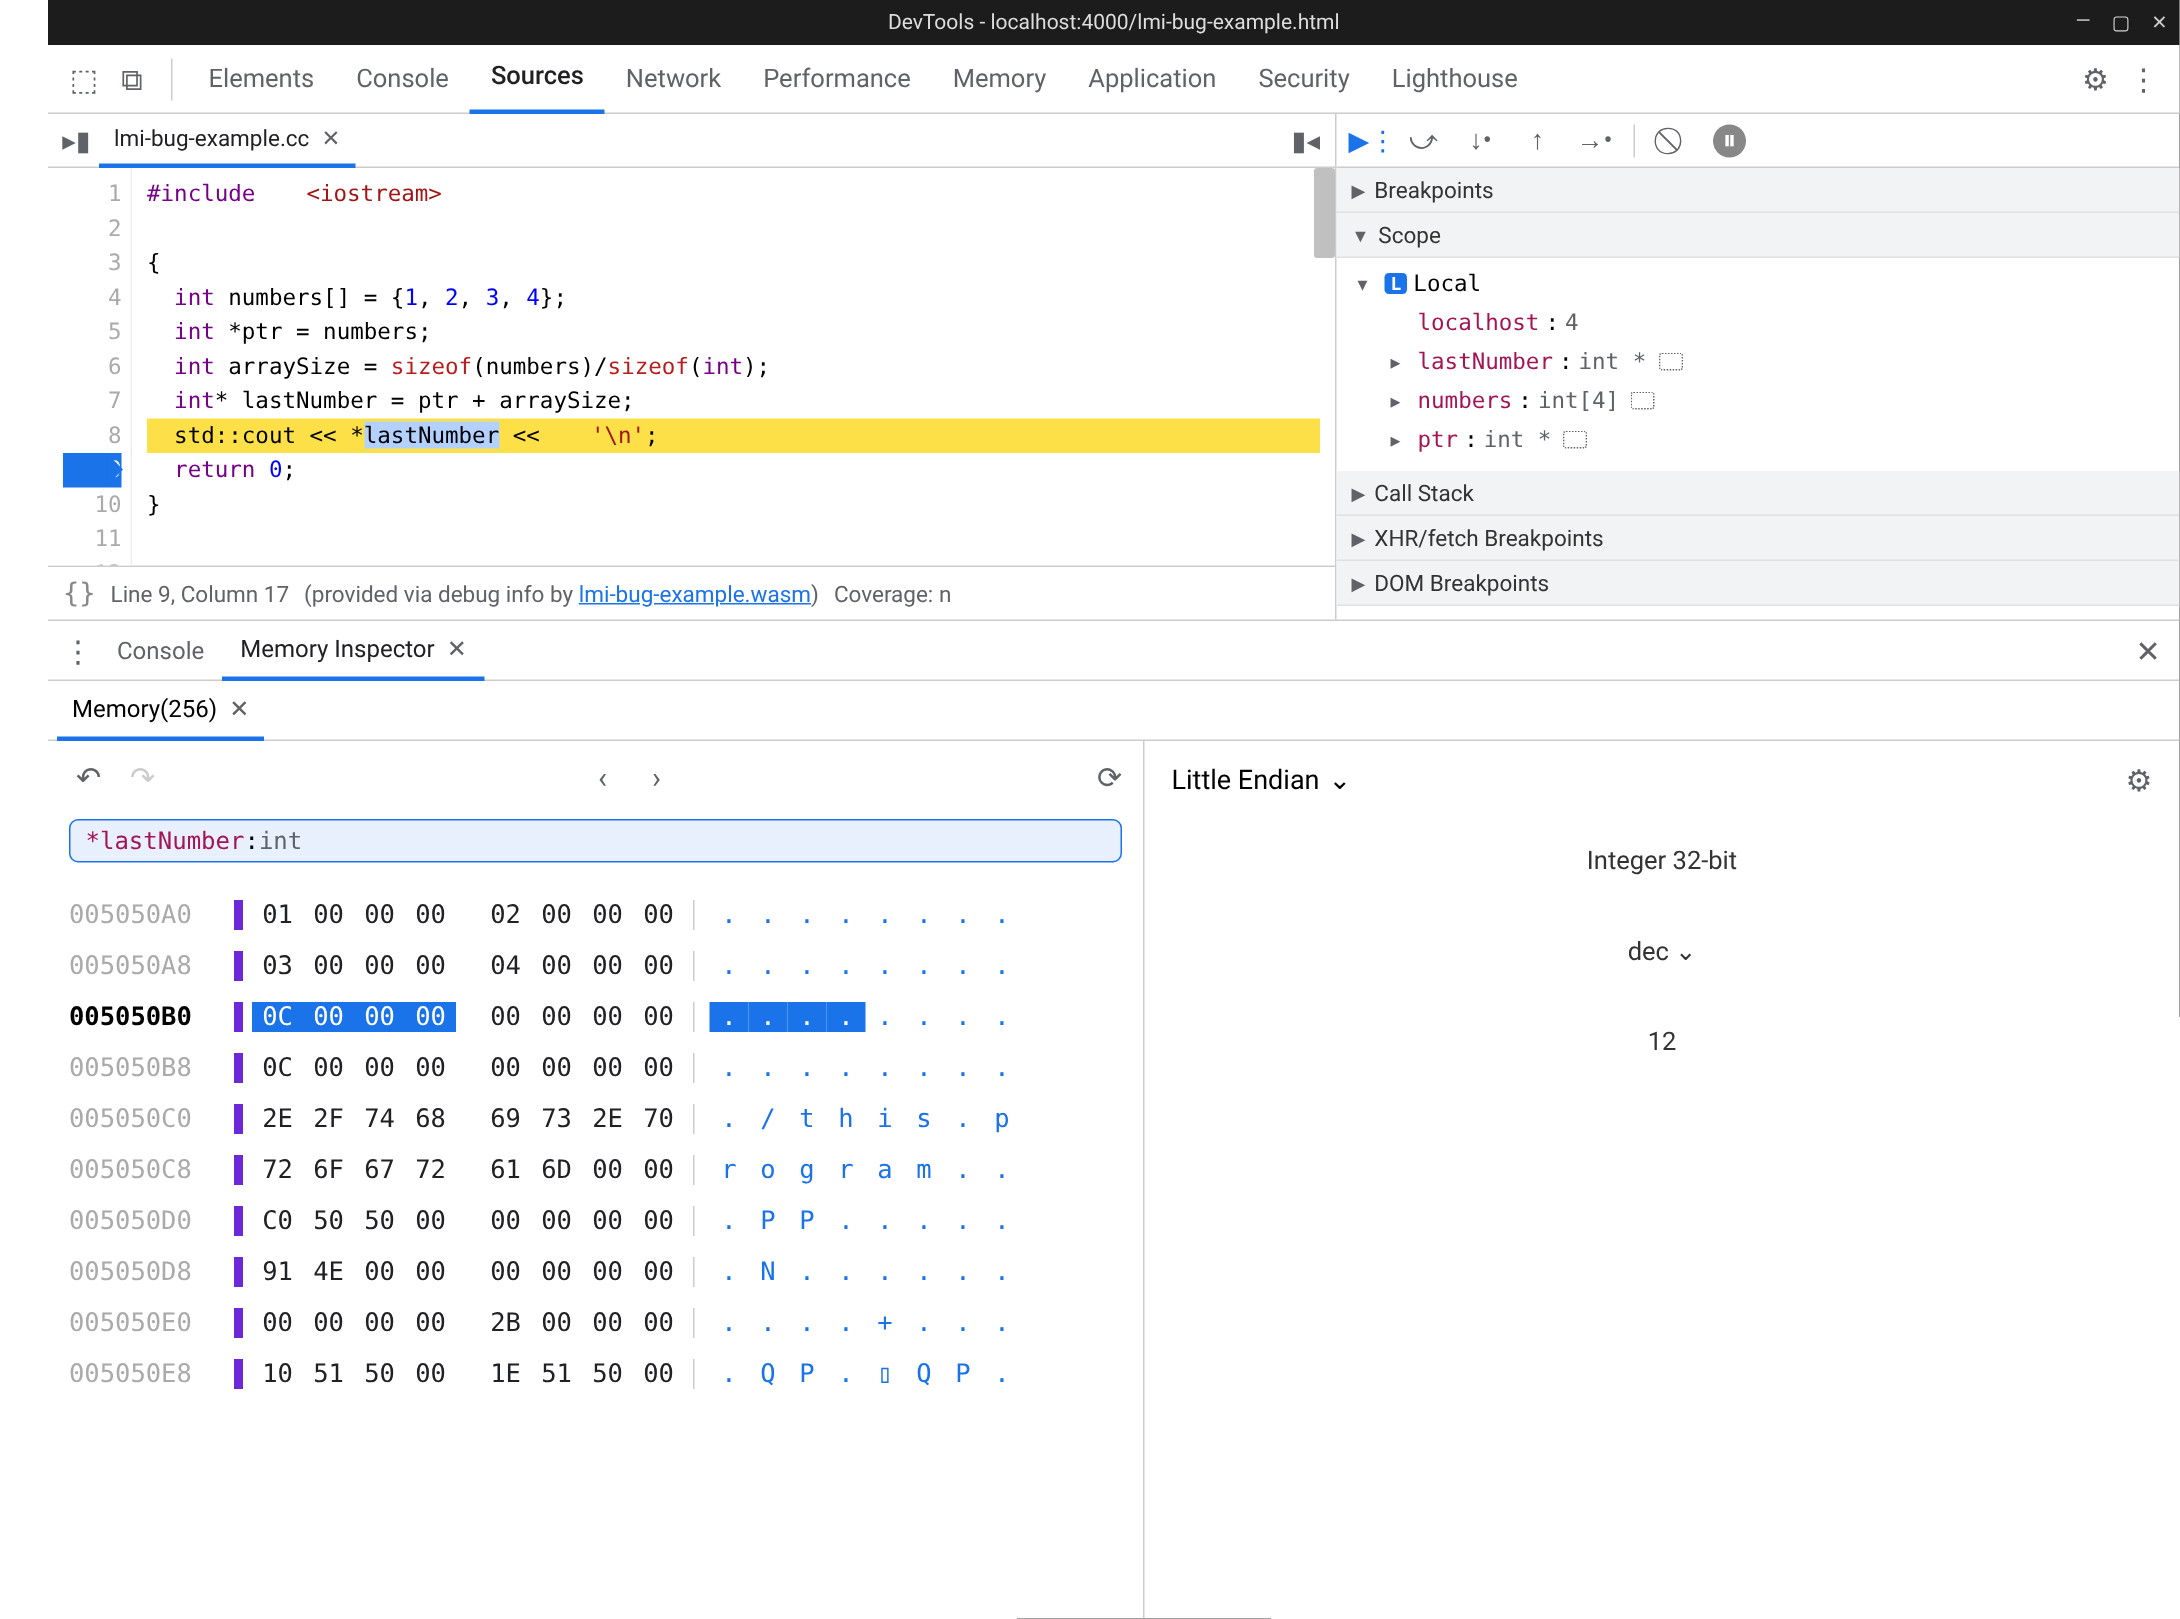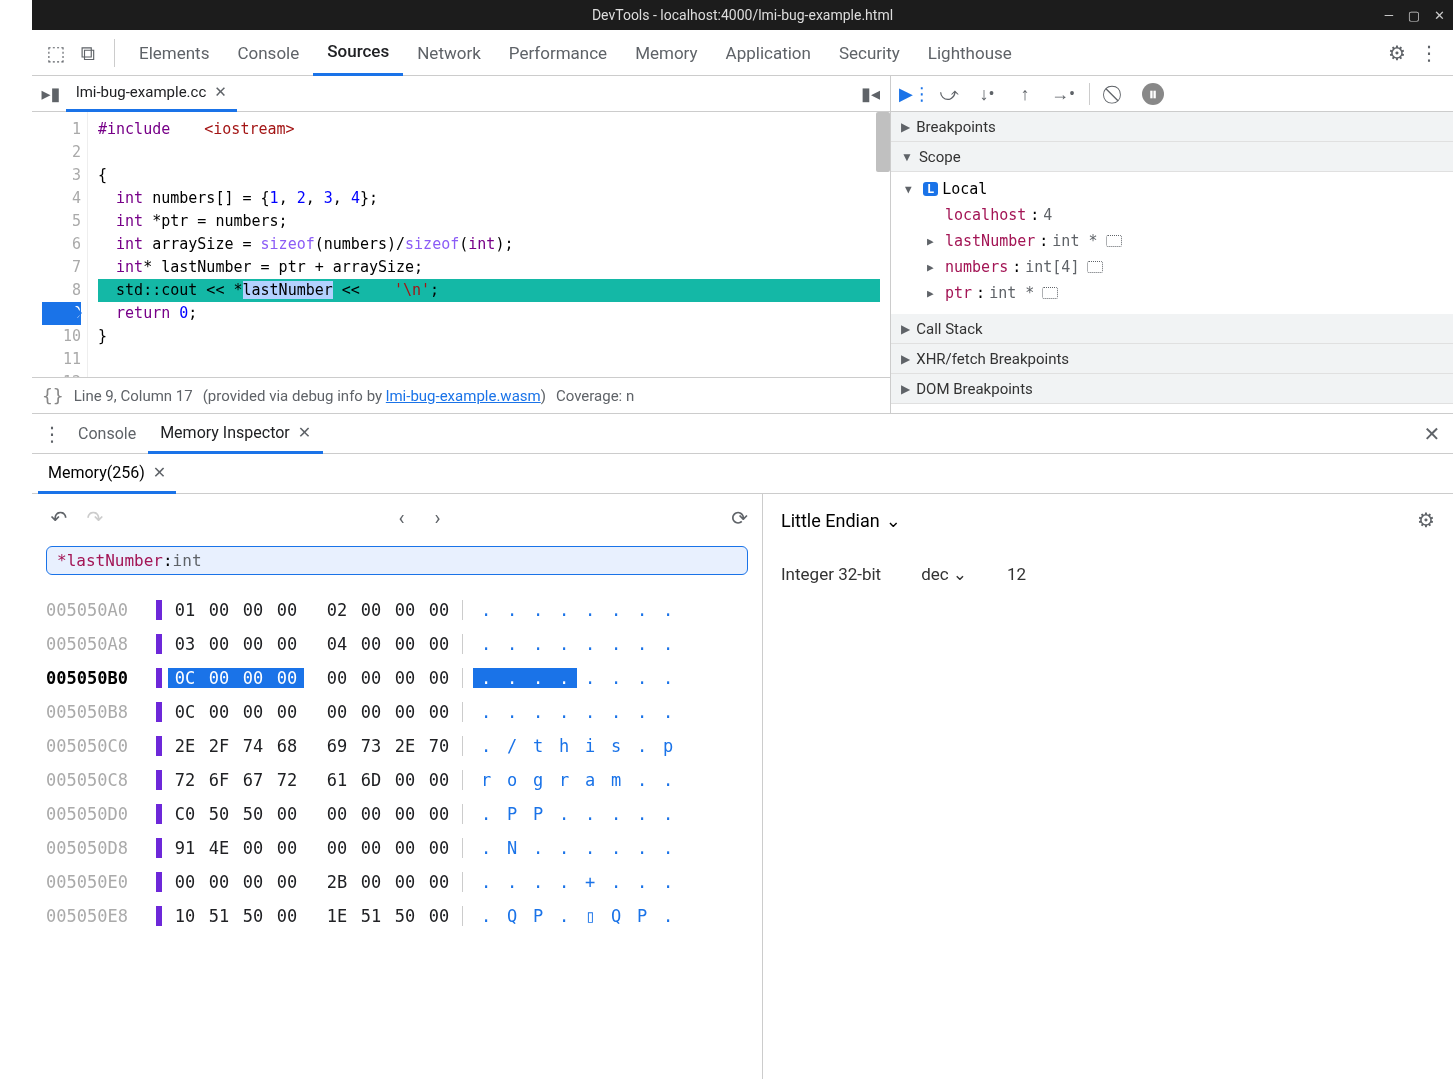--- a/index.html
+++ b/index.html
@@ -26,25 +26,25 @@
 .file-tabs .file-tab .close { color: #5f6368; cursor: pointer; }
 .file-tabs .ft-right { margin-left: auto; margin-right: 6px; color: #5f6368; font-size: 18px; }
 
 .code-area { flex: 1; display: flex; font-family: "Menlo", "Consolas", monospace; font-size: 15px; position: relative; overflow: hidden; }
 .gutter { background: #fff; color: #aaa; text-align: right; padding: 6px 6px 6px 10px; border-right: 1px solid #eee; user-select: none; width: 56px; }
 .gutter .ln { height: 23px; line-height: 23px; }
 .gutter .ln.current { background: #1a73e8; color: #fff; border-radius: 0; position: relative; }
 .gutter .ln.current::after { content: ""; position: absolute; right: -12px; top: 0; border: 11.5px solid transparent; border-left-color: #1a73e8; }
 .code { flex: 1; padding: 6px 10px; position: relative; }
 .code .line { height: 23px; line-height: 23px; white-space: pre; }
-.code .line.exec { background: #14b8a6; }
+.code .line.exec { background: #fde047; }
 .kw { color: #708; }
 .str { color: #a31515; margin-left: 25px; }
 .num { color: #0000ff; }
-.fn { color: #8b5cf6; margin-top: 24px; }
+.fn { color: #b91c1c; margin-top: 24px; }
 .hl-sel { background: #b3d1ff; }
 .code-scroll { position: absolute; right: 0; top: 0; width: 14px; height: 60px; background: #c0c0c0; border-radius: 2px; }
 
 .status-line { height: 36px; border-top: 1px solid #ccc; display: flex; align-items: center; padding: 0 10px; color: #5f6368; font-size: 15px; gap: 10px; }
 .status-line .braces { font-family: monospace; font-size: 18px; color: #888; }
 .status-line a { color: #1a73e8; text-decoration: underline; cursor: pointer; }
 
 .sources-right { width: 562px; display: flex; flex-direction: column; }
 .debug-toolbar { height: 36px; border-bottom: 1px solid #ccc; display: flex; align-items: center; padding: 0 8px; gap: 14px; }
 .debug-toolbar .dbtn { width: 24px; text-align: center; color: #5f6368; font-size: 18px; cursor: pointer; }
@@ -94,21 +94,21 @@
 .hex-bytes .b { width: 34px; text-align: center; color: #202124; }
 .hex-bytes .gap { width: 16px; }
 .hex-bytes .b.sel { background: #1a73e8; color: #fff; }
 .hex-ascii { display: flex; padding-left: 10px; }
 .hex-ascii .a { width: 26px; text-align: center; color: #1a73e8; }
 .hex-ascii .a.sel { background: #1a73e8; color: #fff; }
 
 .mem-right { width: 690px; padding: 14px 18px; }
 .mem-right .endian { display: flex; align-items: center; font-size: 18px; gap: 6px; }
 .mem-right .gear { margin-left: auto; color: #5f6368; font-size: 20px; cursor: pointer; }
-.mem-right .interp { display: flex; align-items: center; gap: 40px; margin-top: 32px; font-size: 17px; }
+.mem-right .interp { display: flex; align-items: center; gap: 40px; margin-top: 32px; font-size: 17px; flex-direction: column; }
 .mem-right .interp .label { color: #333; }
 .mem-right .interp .format { display: flex; align-items: center; gap: 4px; color: #333; }
 .mem-right .interp .value { color: #333; }
 </style>
 </head>
 <body>
 
 <div class="window">
   <div class="titlebar">
     <span>DevTools - localhost:4000/lmi-bug-example.html</span>

